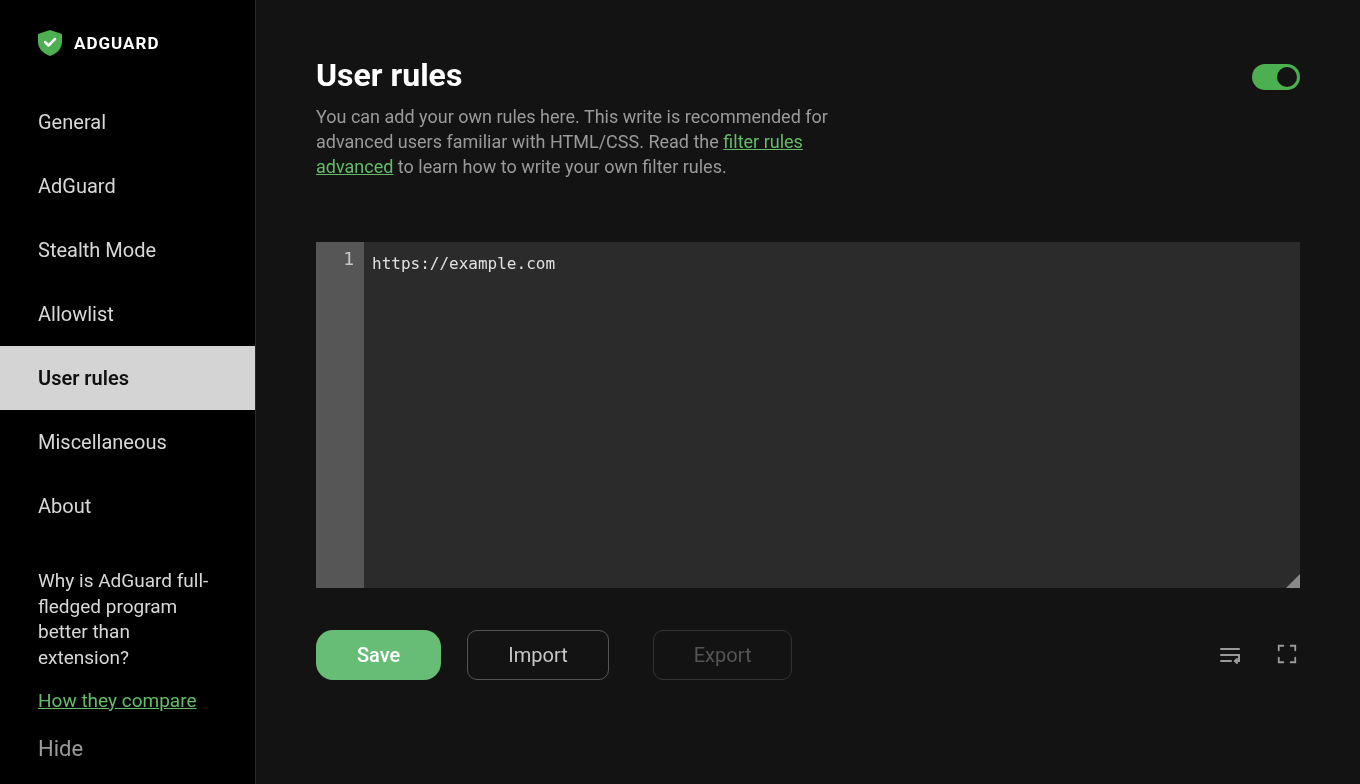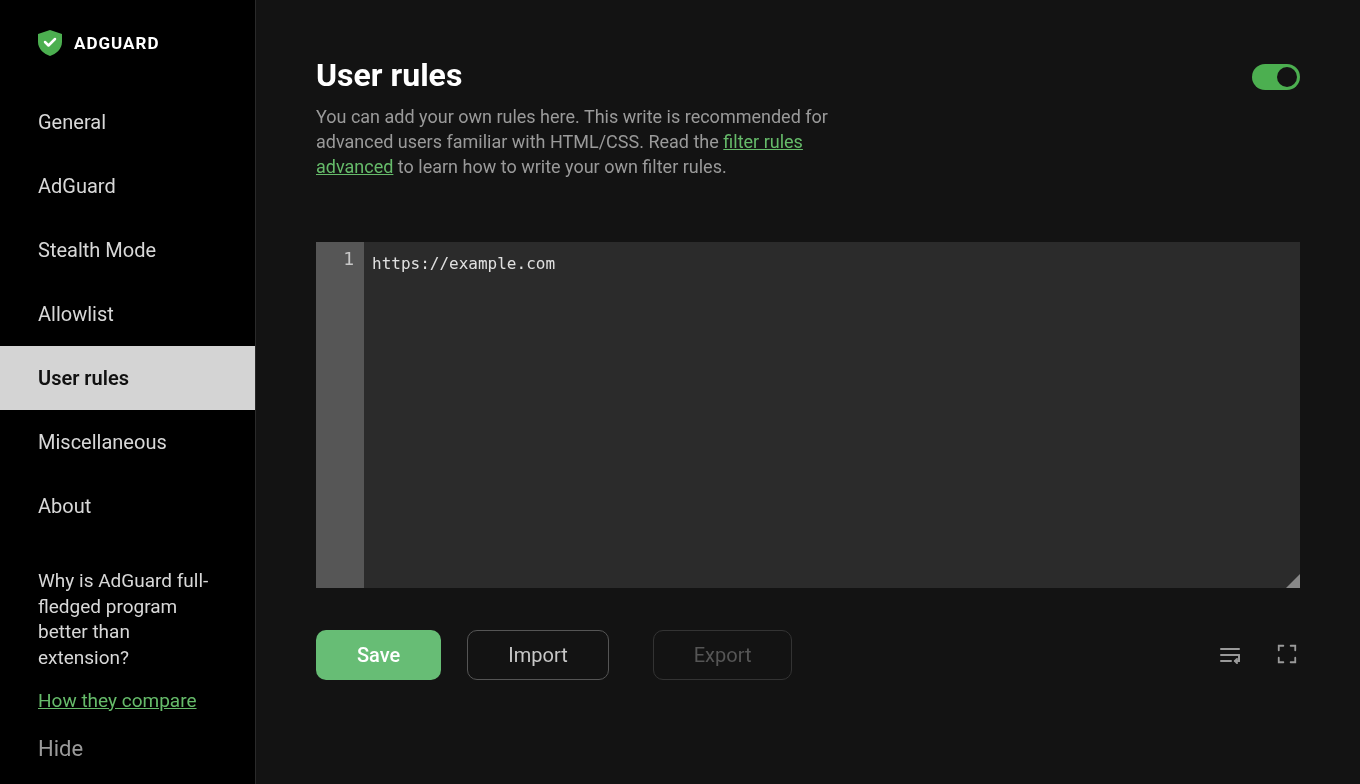--- a/index.html
+++ b/index.html
@@ -200,20 +200,21 @@
   border: 1px solid transparent;
   background: transparent;
   font-family: inherit;
 }
 
 .btn-primary {
   background: #67bd75;
   color: #fff;
   font-weight: 500;
   padding: 12px 40px;
+  border-radius: 17px;
 }
 
 .btn-secondary {
   border: 1px solid #555;
   color: #c8c8c8;
   padding: 12px 40px;
 }
 
 .btn-disabled {
   border: 1px solid #333;

